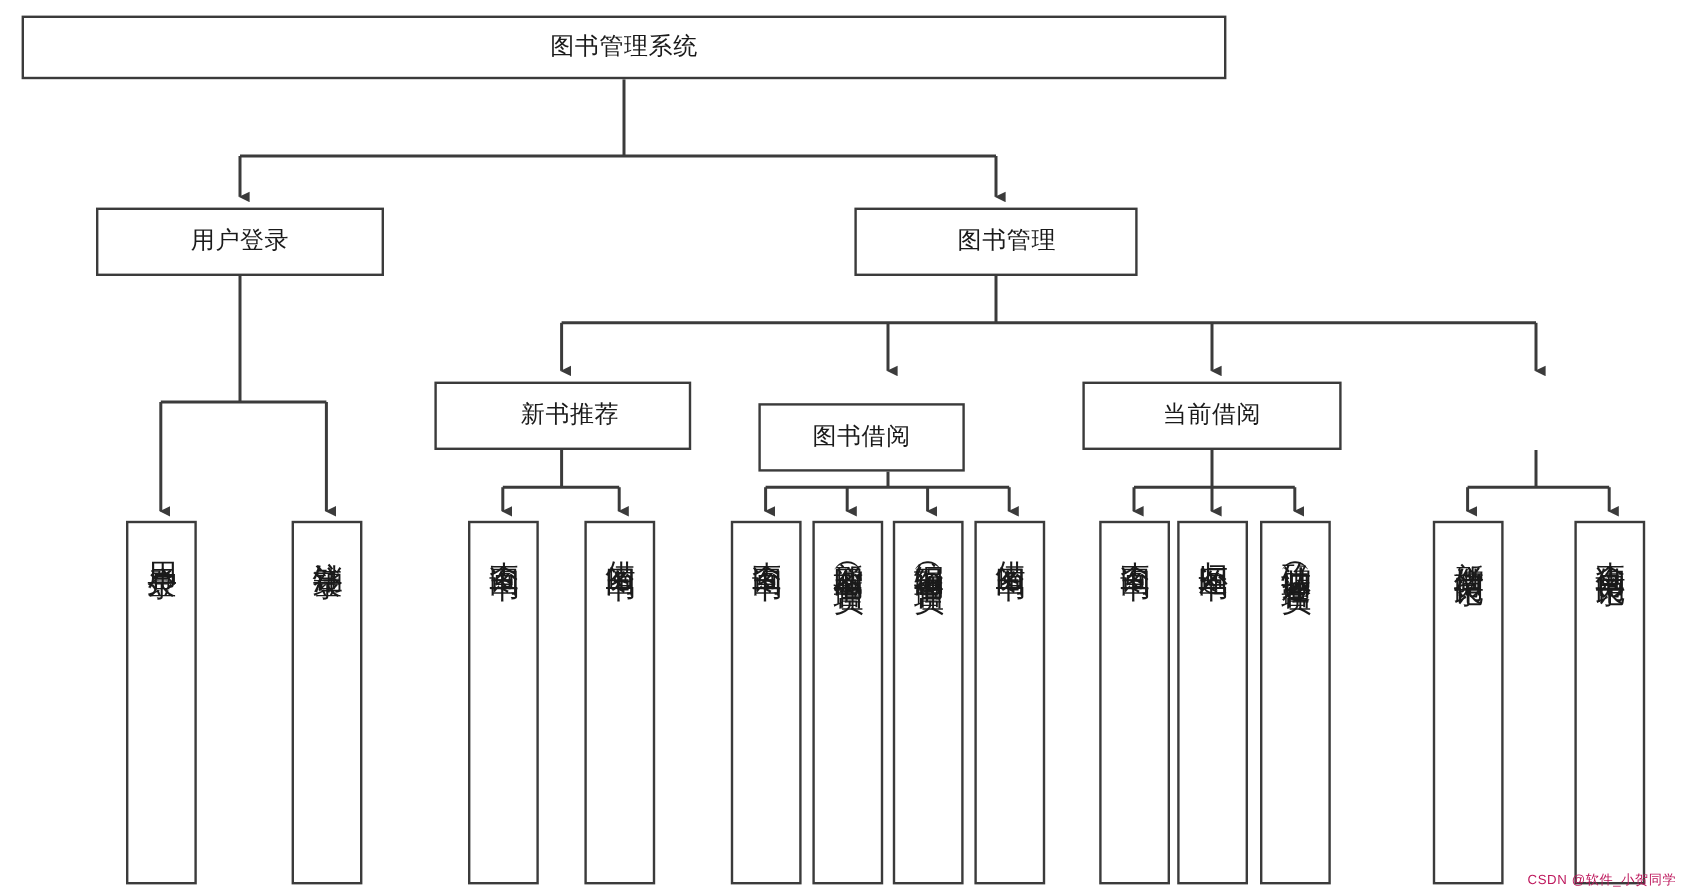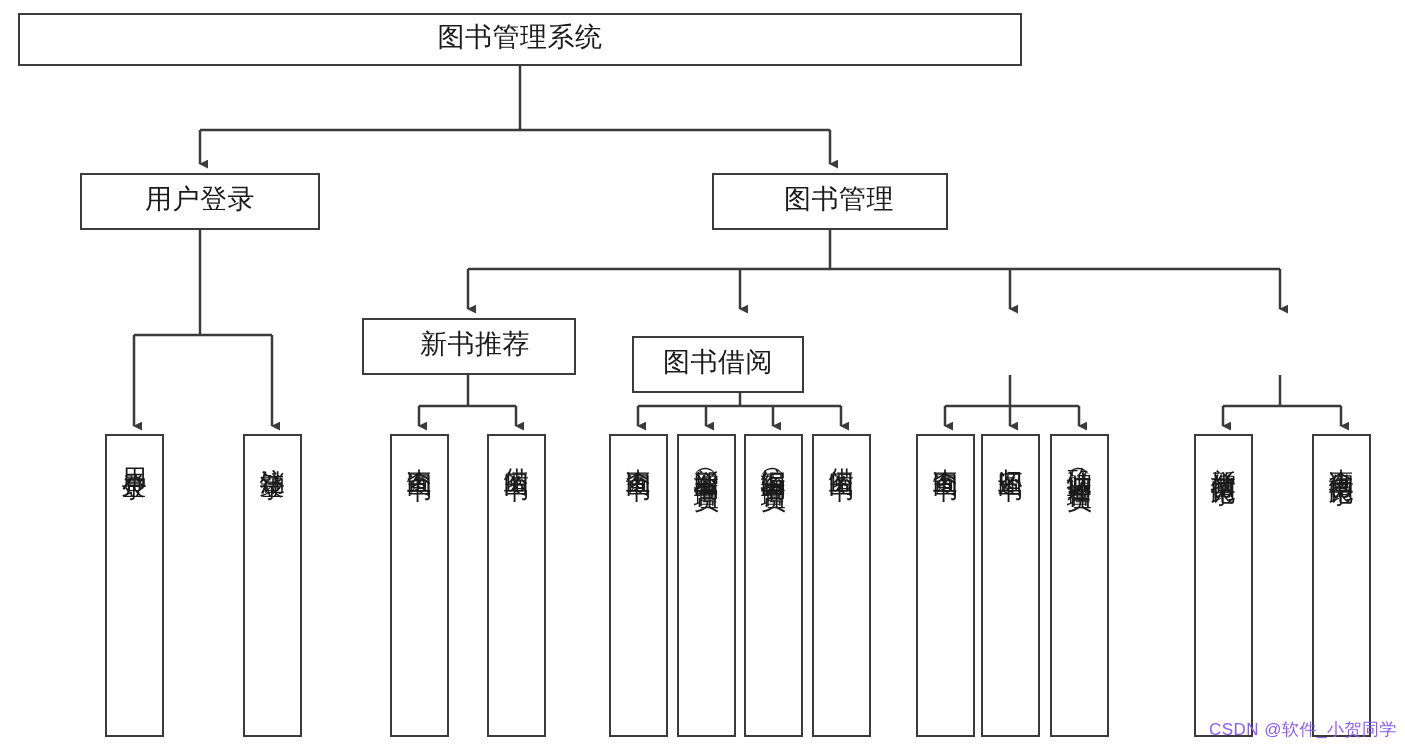--- a/index.html
+++ b/index.html
@@ -36,43 +36,42 @@
     justify-content: center;
     color: #1a1a1a;
   }
   .node-label {
     display: block;
     line-height: 1.18;
     letter-spacing: 0.5px;
     white-space: pre;
   }
   .node.horizontal .node-label {
-    font-size: 27px;
+    font-size: 20px;
     text-align: right;
-    font-family: Liberation Mono, monospace;
   }
   .node.vertical {
     align-items: flex-start;
     justify-content: center;
     padding-top: 12px;
   }
   .node.vertical .node-label {
     writing-mode: vertical-rl;
     text-orientation: upright;
     font-size: 25px;
     line-height: 1.05;
     letter-spacing: 3px;
     text-align: left;
   }
   #watermark {
     position: absolute;
     right: 8px;
     bottom: 6px;
-    font-size: 17px;
-    color: #8b5cf6;
+    font-size: 11px;
+    color: #be185d;
     letter-spacing: 0.5px;
     white-space: nowrap;
     user-select: none;
   }
 </style>
 </head>
 <body>
 
 <div id="diagram-root">
 
@@ -151,20 +150,23 @@
   </div>
 
   <div class="node horizontal" style="left:362px; top:318px; width:214px; height:57px;padding-left:12px;">
     <span class="node-label">新书推荐</span>
   </div>
 
   <div class="node horizontal" style="left:632px; top:336px; width:172px; height:57px;">
     <span class="node-label">图书借阅</span>
   </div>
 
+  <div class="node horizontal" style="left:902px; top:318px; width:216px; height:57px;">
+    <span class="node-label">当前借阅</span>
+  </div>
 
 
   <div class="node vertical" style="left:105px; top:434px; width:59px; height:303px;">
     <span class="node-label">用户登录</span>
   </div>
 
   <div class="node vertical" style="left:243px; top:434px; width:59px; height:303px;">
     <span class="node-label">注销登录</span>
   </div>
 

